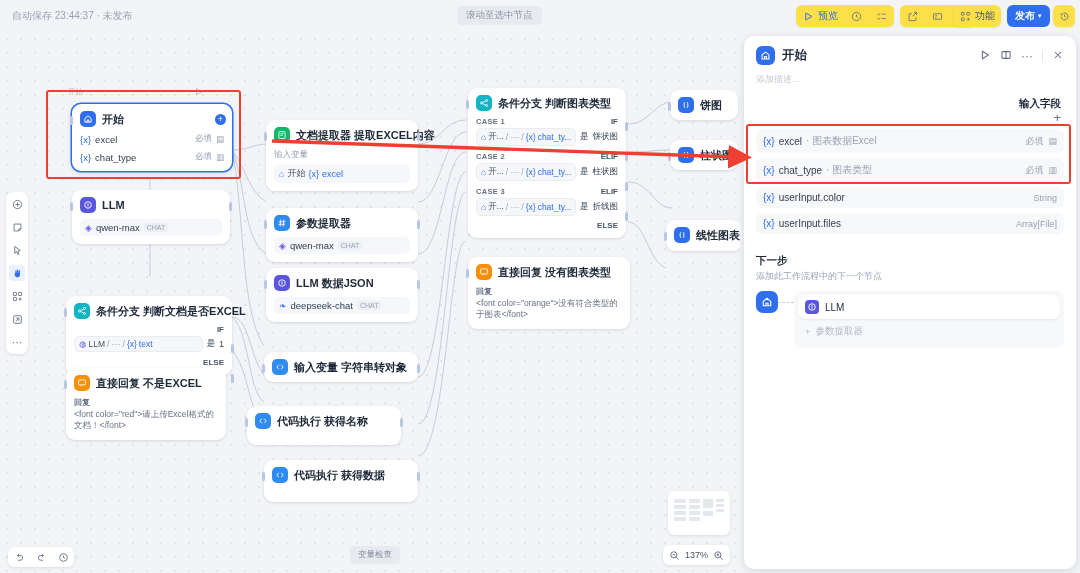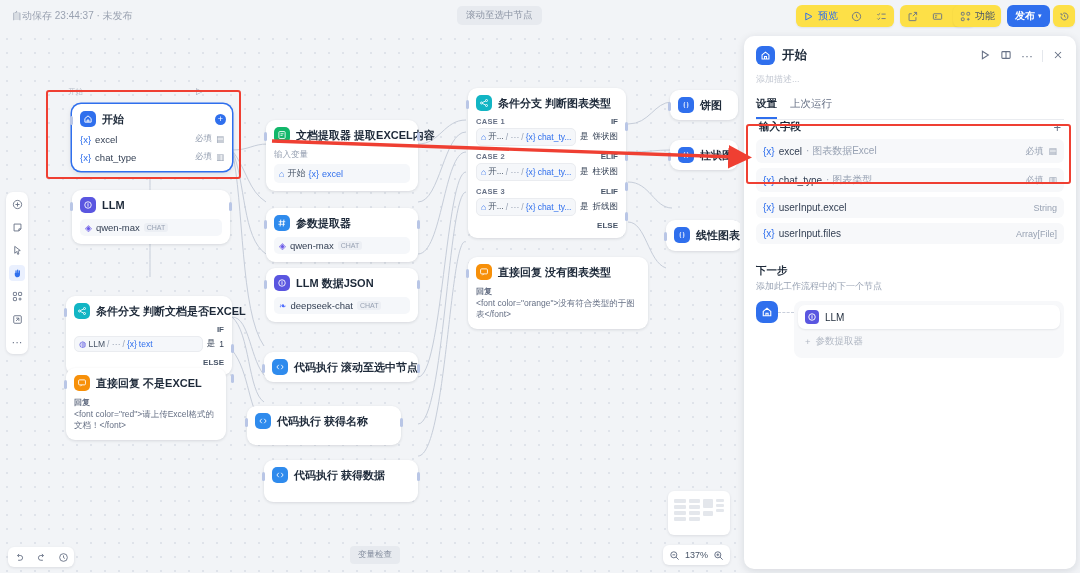--- a/index.html
+++ b/index.html
@@ -157,21 +157,21 @@
   .p-head { display: flex; align-items: center; gap: 7px; }
   .p-ico { width: 19px; height: 19px; border-radius: 6px; background: #2f6fed; display: flex; align-items: center; justify-content: center; }
   .p-ico svg { width: 11px; height: 11px; }
   .p-title { font-size: 12.5px; font-weight: bold; color: #1d2939; }
   .p-actions { margin-left: auto; display: flex; align-items: center; gap: 9px; color: #667085; }
   .p-actions svg { width: 12px; height: 12px; }
   .p-desc { font-size: 9px; color: #c3c8d2; margin-top: 8px; }
   .p-tabs { display: flex; gap: 13px; margin-top: 11px; border-bottom: 1px solid #eaecf0; }
   .p-tab { font-size: 10.5px; color: #667085; padding-bottom: 6px; cursor: pointer; }
   .p-tab.on { color: #1d2939; font-weight: bold; border-bottom: 2px solid #2f6fed; }
-  .sec-head { display: flex; align-items: flex-end; justify-content: space-between; padding: 0 3px; }
+  .sec-head { display: flex; align-items: flex-end; justify-content: space-between; margin-top: 11px; padding: 0 3px; flex-direction: column; }
   .sec-title { font-size: 10.5px; font-weight: bold; color: #1d2939; }
   .sec-plus { color: #667085; font-size: 13px; cursor: pointer; line-height: 1; }
   .field {
     display: flex; align-items: center; background: #f7f8fa; border-radius: 6px;
     padding: 5px 7px; margin-top: 5px; font-size: 10px; color: #344054;
   }
   .field .fl { display: flex; align-items: center; gap: 4px; overflow: hidden; white-space: nowrap; }
   .field .fr { margin-left: auto; display: flex; align-items: center; gap: 5px; font-size: 9px; color: #98a2b3; }
   .fdesc { color: #98a2b3; }
   .next-title { font-size: 10.5px; font-weight: bold; color: #1d2939; margin-top: 20px; }
@@ -510,21 +510,21 @@
 
     <div class="node" style="left:264px;top:320px;width:154px;padding-bottom:7px;">
       <div class="port l"></div>
       <div class="port r"></div>
       <div class="n-head">
         <span class="n-ico" style="background:#2f8bed">
           <svg viewBox="0 0 16 16" fill="none" stroke="#fff" stroke-width="1.4">
               <path d="M6 4.5L3 8l3 3.5M10 4.5L13 8l-3 3.5"></path>
             </svg>
         </span>
-        <span class="n-title">代码执行 滚动至选中节点</span>
+        <span class="n-title">输入变量 字符串转对象</span>
       </div>
     </div>
 
     <div class="node" style="left:247px;top:374px;width:154px;padding-bottom:16px;">
       <div class="port l"></div>
       <div class="port r"></div>
       <div class="n-head">
         <span class="n-ico" style="background:#2f8bed">
           <svg viewBox="0 0 16 16" fill="none" stroke="#fff" stroke-width="1.4">
               <path d="M6 4.5L3 8l3 3.5M10 4.5L13 8l-3 3.5"></path>
@@ -609,21 +609,21 @@
           <span class="var">{x}</span>
           <span class="var">chat_ty...</span>
         </span>
         <span class="cond-op">是</span>
         <span class="cond-op">折线图</span>
       </div>
 
       <div class="kw" style="margin-top:5px;">ELSE</div>
     </div>
 
-    <div class="node" style="left:468px;top:225px;width:180px;">
+    <div class="node" style="left:468px;top:225px;width:162px;">
       <div class="port l"></div>
       <div class="n-head">
         <span class="n-ico" style="background:#f79009">
           <svg viewBox="0 0 16 16" fill="none" stroke="#fff" stroke-width="1.4">
               <rect x="2.5" y="3" width="11" height="8" rx="1.6"></rect>
               <path d="M5.5 13.2L7.5 11"></path>
             </svg>
         </span>
         <span class="n-title">直接回复 没有图表类型</span>
       </div>
@@ -749,24 +749,20 @@
         <span>
           <svg viewBox="0 0 16 16" fill="none" stroke="currentColor" stroke-width="1.4">
               <path d="M4 4l8 8M12 4l-8 8"></path>
             </svg>
         </span>
       </span>
     </div>
 
     <div class="p-desc">添加描述...</div>
 
-    <div class="p-tabs">
-      <div class="p-tab on">设置</div>
-      <div class="p-tab">上次运行</div>
-    </div>
 
     <div class="sec-head">
       <span class="sec-title">输入字段</span>
       <span class="sec-plus">+</span>
     </div>
 
     <div class="field">
       <span class="fl">
         <span class="var">{x}</span>
         <span>excel</span>
@@ -786,21 +782,21 @@
       </span>
       <span class="fr">
         <span>必填</span>
         <span>▥</span>
       </span>
     </div>
 
     <div class="field">
       <span class="fl">
         <span class="var">{x}</span>
-        <span>userInput.excel</span>
+        <span>userInput.color</span>
       </span>
       <span class="fr">
           <span>String</span>
         </span>
     </div>
 
     <div class="field">
       <span class="fl">
         <span class="var">{x}</span>
         <span>userInput.files</span>

